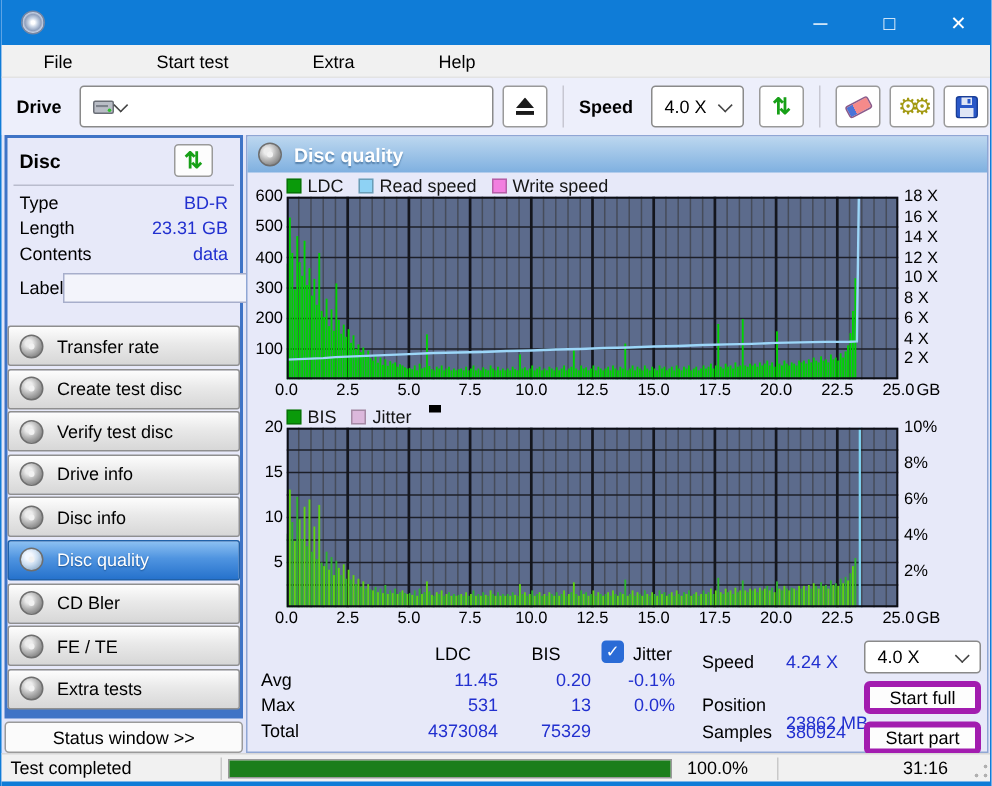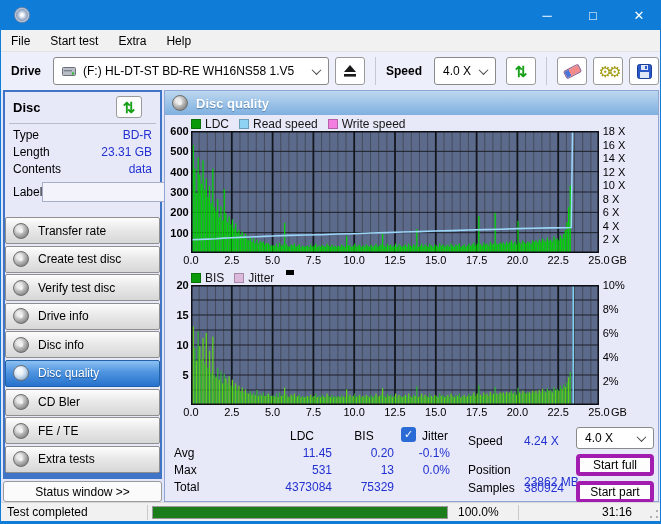--- a/index.html
+++ b/index.html
@@ -17,21 +17,21 @@
   .app-ico { width:16px; height:16px; border-radius:50%; margin:0 9px 0 13px;
     background:radial-gradient(circle at 50% 50%, #ffffff 0 12%, #c9d5e6 30%, #8fa0bd 55%, #e9effb 75%, #b9c6dd 100%);
     border:1px solid #7486a4; }
   #title-text { font-size:13px; }
   .win-ctl { margin-left:auto; display:flex; height:100%; }
   .win-btn { width:46px; height:100%; display:flex; align-items:center; justify-content:center;
     font-size:13px; color:#fff; }
   
   #menubar { position:absolute; left:0; top:30px; width:661px; height:22px;
     background:#f1f1f1; display:flex; align-items:center; border-bottom:1px solid #e3e3e3;}
-  .menu-item { padding:0 10px; line-height:22px; }
+  .menu-item { padding:0 28px; line-height:22px; }
   
   #toolbar { position:absolute; left:0; top:52px; width:661px; height:38px;
     background:#edeffb; display:flex; align-items:center; padding-left:10px; }
   .tb-label { font-weight:bold; margin-right:12px; }
   .combo { background:#fff; border:1px solid #8a8a8a; border-radius:3px; height:28px;
     display:flex; align-items:center; padding:0 8px; }
   #drive-combo { width:276px; margin-right:6px; }
   #drive-combo .combo-text { flex:1; margin-left:6px; white-space:nowrap; overflow:hidden;}
   #speed-combo { width:62px; margin-right:10px; }
   #speed-combo .combo-text { flex:1; }
@@ -86,21 +86,21 @@
   #qp-header { height:24px; background:linear-gradient(#bcd7ef,#7fb0e0); display:flex; align-items:center; }
   #qp-title { color:#fff; font-weight:bold; font-size:13px; margin-left:8px; text-shadow:0 1px 1px #5580ab; }
   #qp-header .disc-ico { margin:0 0 0 7px; }
   .legend { height:15px; display:flex; align-items:center; margin:1px 0 0 26px;
     font-size:12px; color:#151515; }
   .lg-sq { width:10px; height:10px; margin-right:4px; flex:none; border:1px solid rgba(0,0,0,.25); }
   .lg-tx { margin-right:10px; }
   .lg-mark { width:8px; height:5px; background:#000; margin-left:2px; align-self:flex-start; }
   .crow { display:flex; }
   .yl { width:26px; position:relative; font-size:11px; }
-  .yl span { position:absolute; right:2px;font-weight:bold; }
+  .yl span { position:absolute; right:2px; }
   .plot { position:relative; font-size:0; }
   .yr { width:60px; position:relative; font-size:11px; }
   .yr span { position:absolute; left:4px; }
   .xrow { display:flex; height:16px; font-size:11px; }
   .xt { width:408px; margin-left:26px; position:relative; }
   .xt span { position:absolute; width:34px; text-align:center; top:1px; }
   .xunit { padding-left:12px; padding-top:1px; }
   
   #stats { position:absolute; left:3px; top:336px; width:489px; height:74px; font-size:12px; }
   #stats .cell { position:absolute; }
@@ -148,21 +148,20 @@
 </div>
 
 <div id="toolbar">
   <span class="tb-label">Drive</span>
   <div class="combo" id="drive-combo">
     <svg width="15" height="12">
         <rect x="0.5" y="2.5" width="13" height="8" rx="1" fill="#b9bdc6" stroke="#6a6e76"></rect>
         <circle cx="11" cy="8.5" r="1.2" fill="#2fbf2f"></circle>
         <rect x="2" y="5" width="8" height="1.4" fill="#7d828c"></rect>
       </svg>
-    <span class="combo-text">(F:)  HL-DT-ST BD-RE  WH16NS58 1.V5</span>
     <span class="chev"></span>
   </div>
   <div class="tb-btn">
     <svg width="14" height="12">
         <polygon points="7,0 13,7 1,7" fill="#1a1a1a"></polygon>
         <rect x="1" y="9" width="12" height="2.6" fill="#1a1a1a"></rect>
       </svg>
   </div>
   <div class="tb-sep"></div>
   <span class="tb-label">Speed</span>

